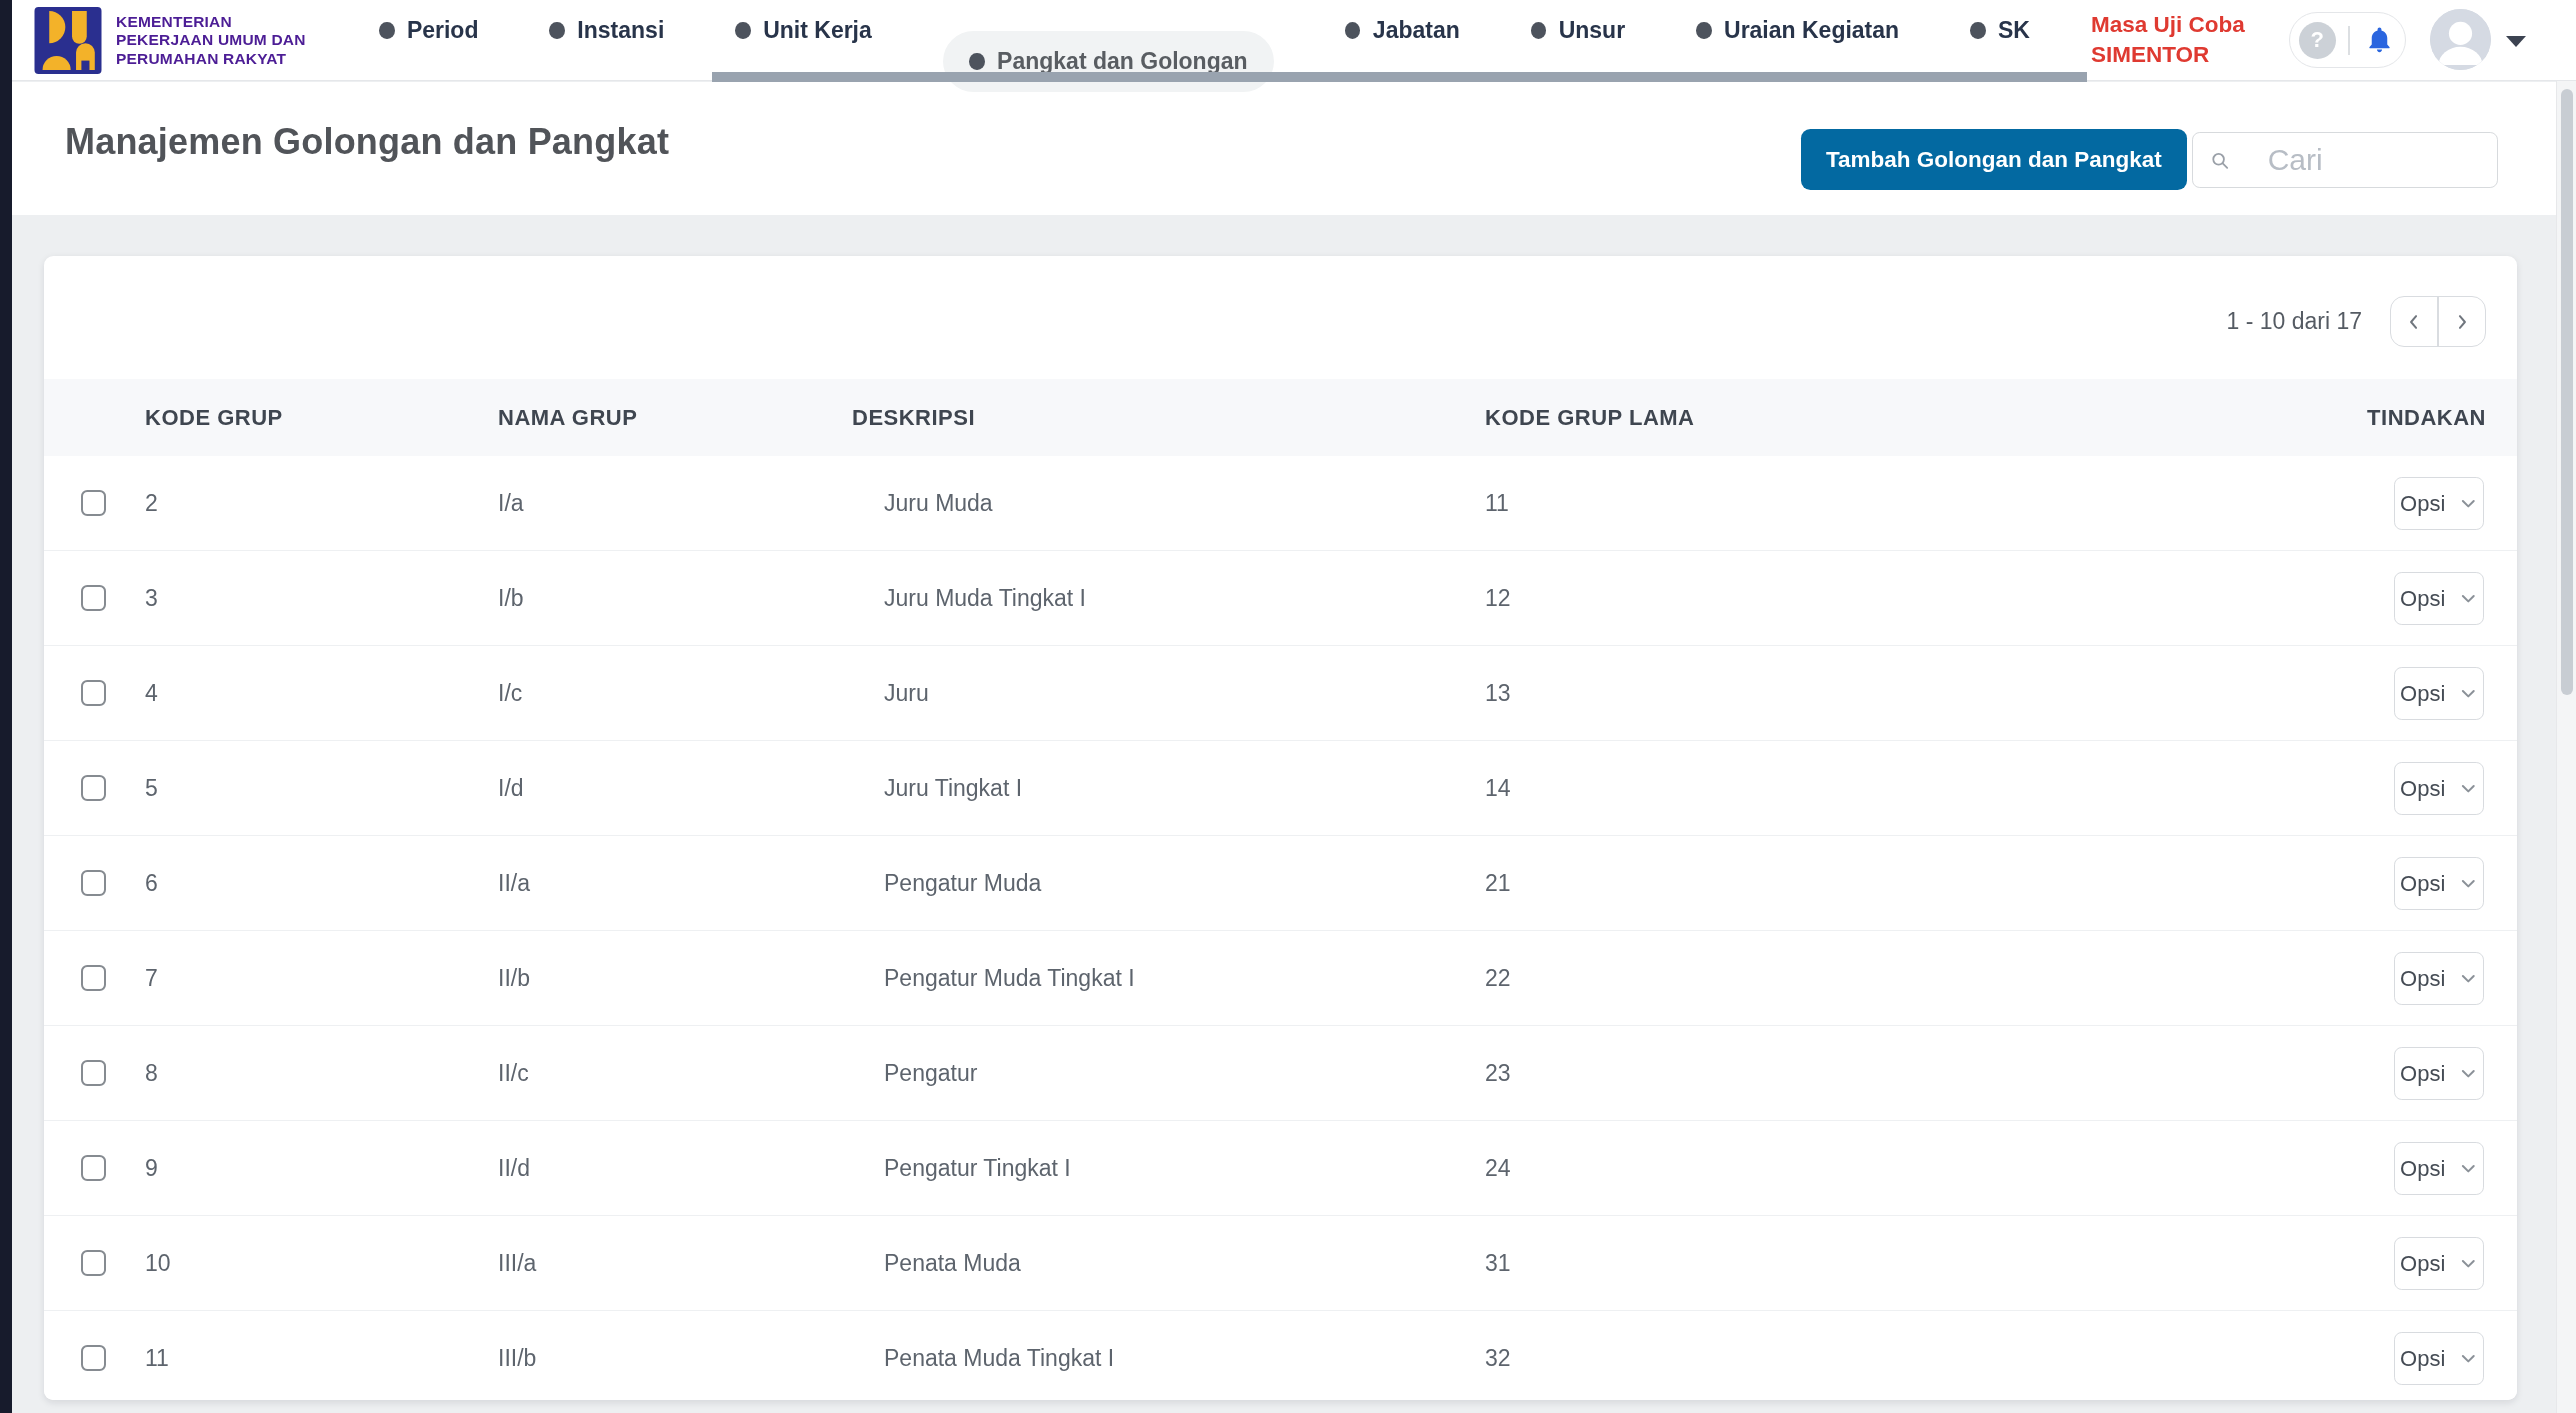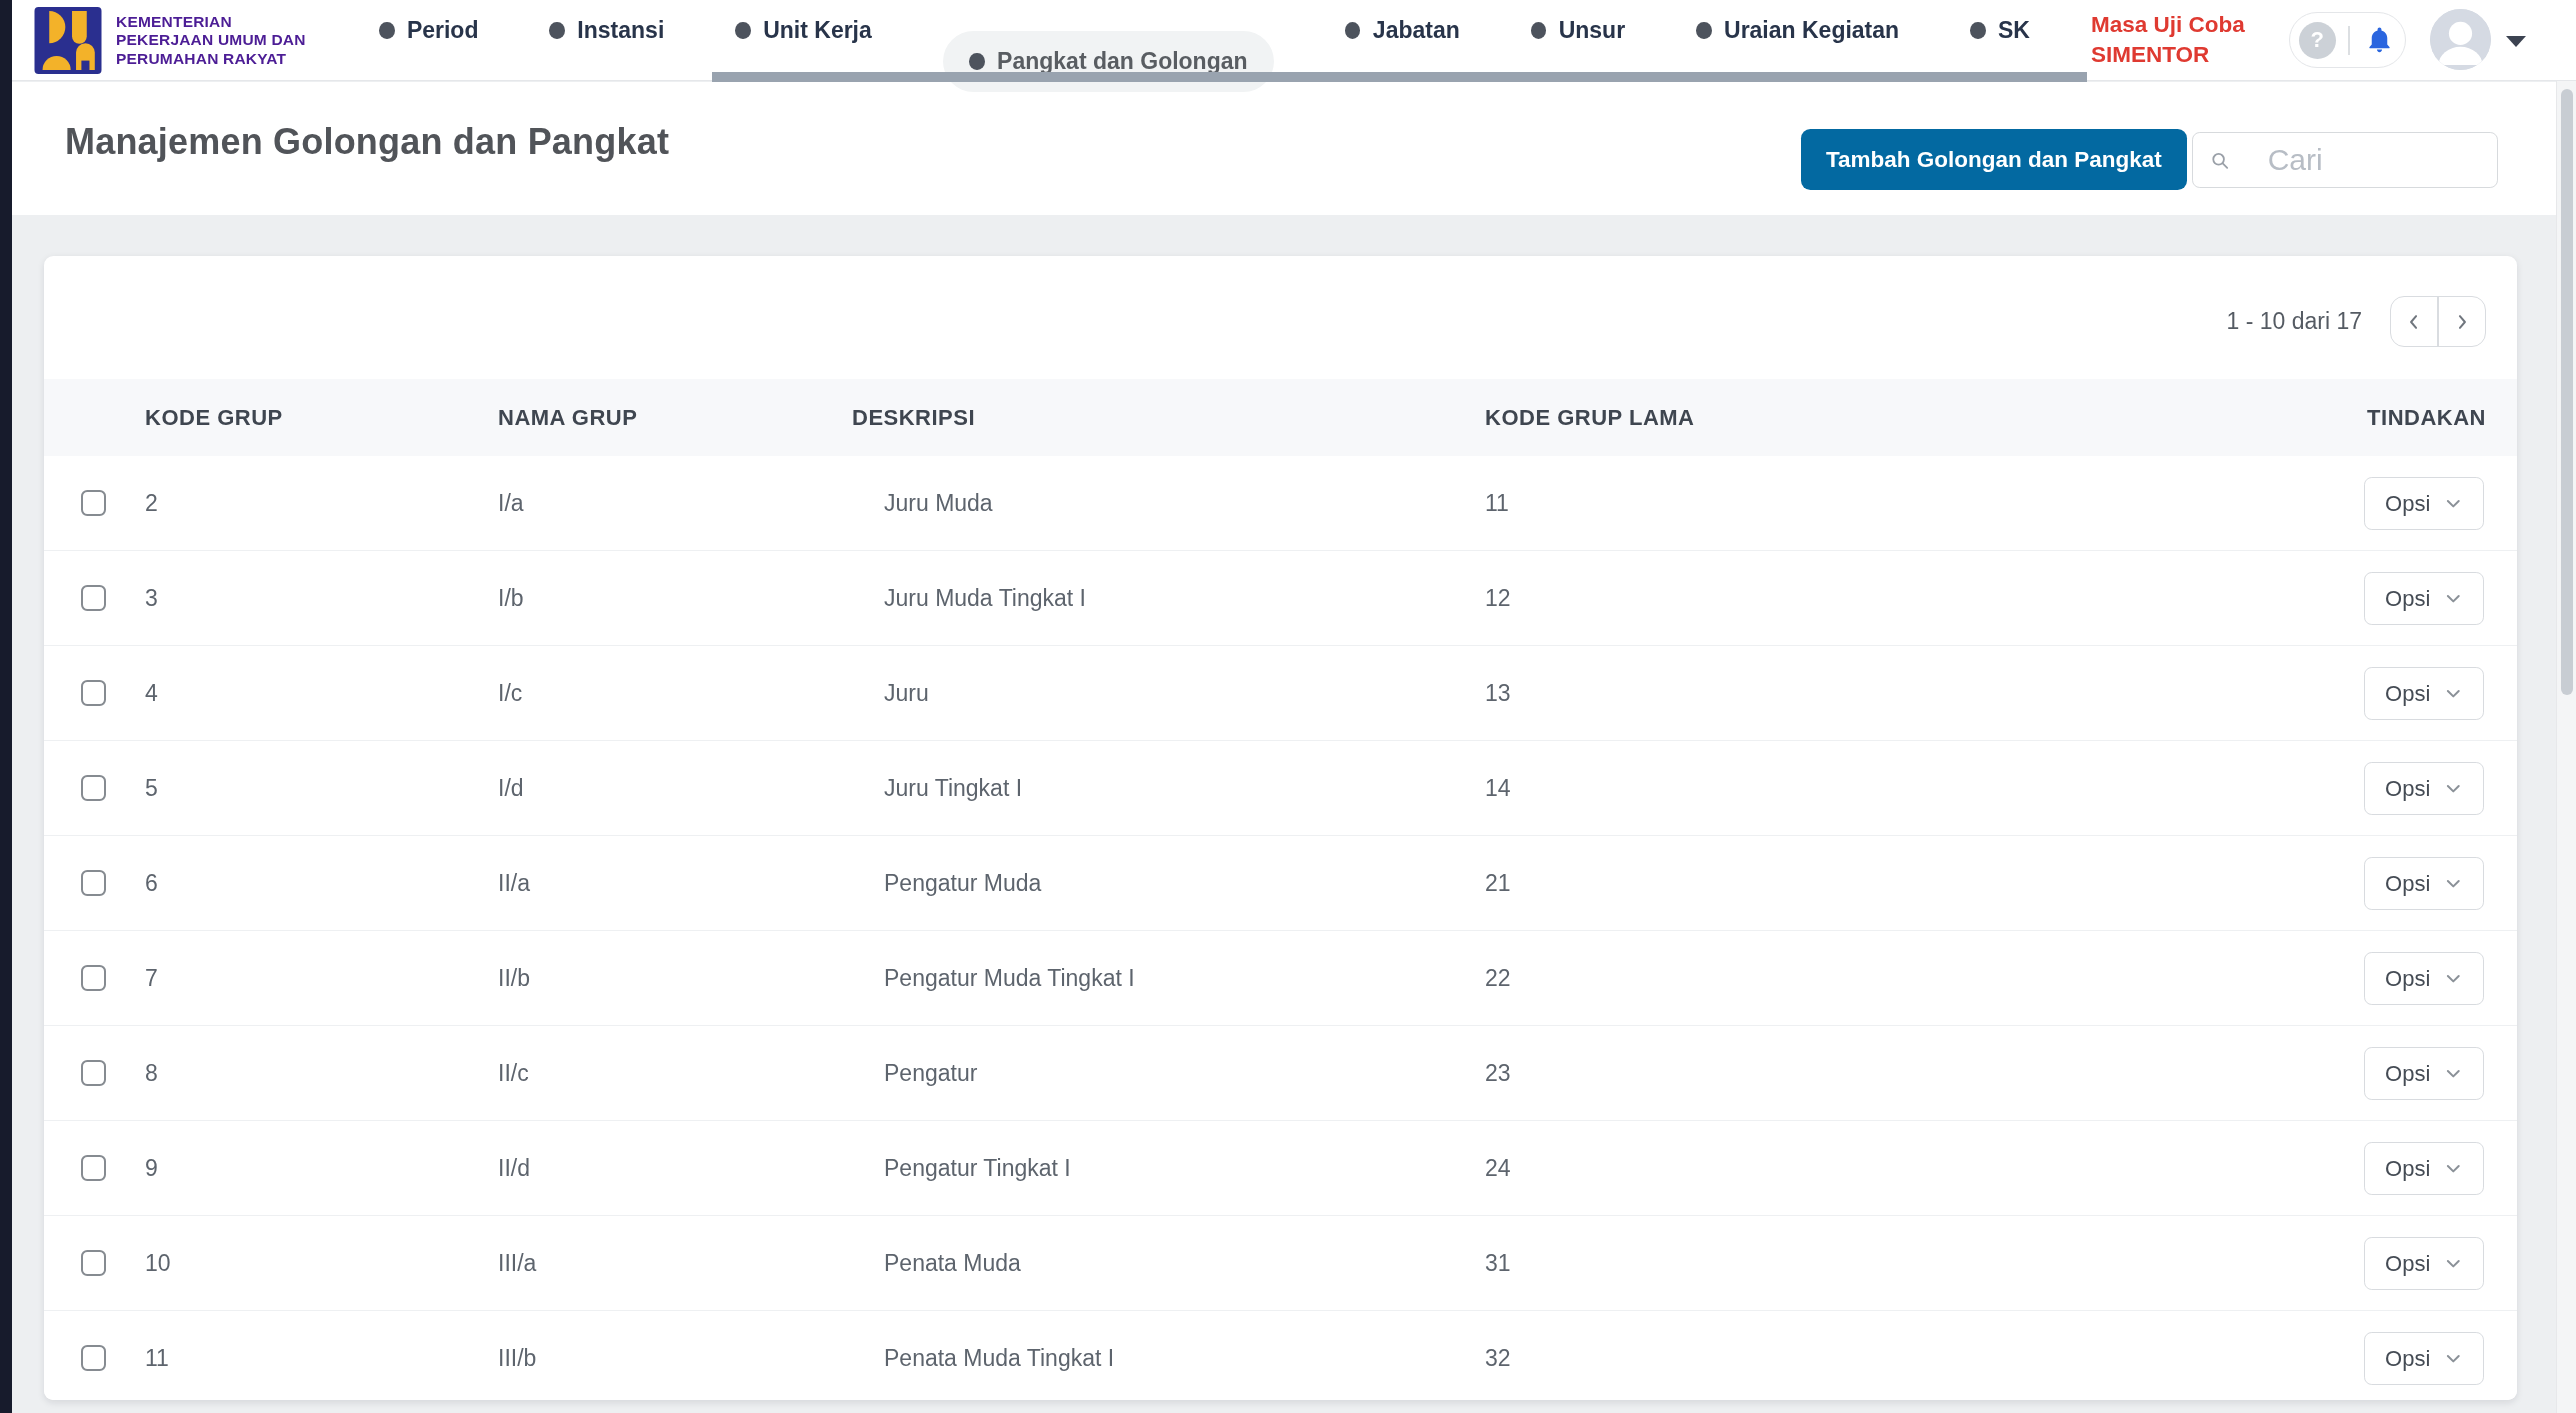--- a/index.html
+++ b/index.html
@@ -57,21 +57,21 @@
 
   .thead { position:absolute; left:0; top:123px; right:0; height:78px; background:#f7f8fa; }
   .th { position:absolute; top:0; height:78px; line-height:78px; font-size:22px; font-weight:700; color:#3f4650; letter-spacing:0.5px; white-space:nowrap; }
   .th-kode { left:101px; } .th-nama { left:454px; } .th-desk { left:808px; } .th-lama { left:1441px; } .th-tindakan { right:31px; }
 
   .tbody { position:absolute; left:0; top:200px; right:0; }
   .trow { position:relative; height:95px; border-bottom:1.6px solid #eef0f2; background:#fff; }
   .row-cb { position:absolute; left:37px; top:34px; width:25px; height:26.4px; border:2.3px solid #868b91; border-radius:6.2px; background:#fff; cursor:pointer; }
   .cell { position:absolute; top:0; height:95px; line-height:95px; font-size:23px; color:#5d646d; white-space:nowrap; }
   .cell-kode { left:101px; } .cell-nama { left:454px; } .cell-desk { left:840px; } .cell-lama { left:1441px; }
-  .opsi-btn { position:absolute; right:33px; top:21px; width:120px; height:53px; border:1.6px solid #d8dbdf; border-radius:7.8px; background:#ffffff; display:flex; align-items:center; justify-content:center; gap:14px; cursor:pointer; }
+  .opsi-btn { position:absolute; right:33px; top:21px; width:90px; height:53px; border:1.6px solid #d8dbdf; border-radius:7.8px; background:#ffffff; display:flex; align-items:center; justify-content:center; gap:14px; cursor:pointer; }
   .opsi-label { font-family:"Liberation Sans",sans-serif; font-size:22px; color:#454c55; }
 
   
   .v-scroll { position:absolute; right:0; top:81px; width:20px; height:1333px; background:#f4f5f6; border-left:0.8px solid #e7e8ea; z-index:20; }
   .v-thumb { position:absolute; left:3.9px; top:7.8px; width:11.7px; height:606px; border-radius:6.2px; background:#c8cdd3; }
 </style>
 </head>
 <body>
 
 <div class="screen">

